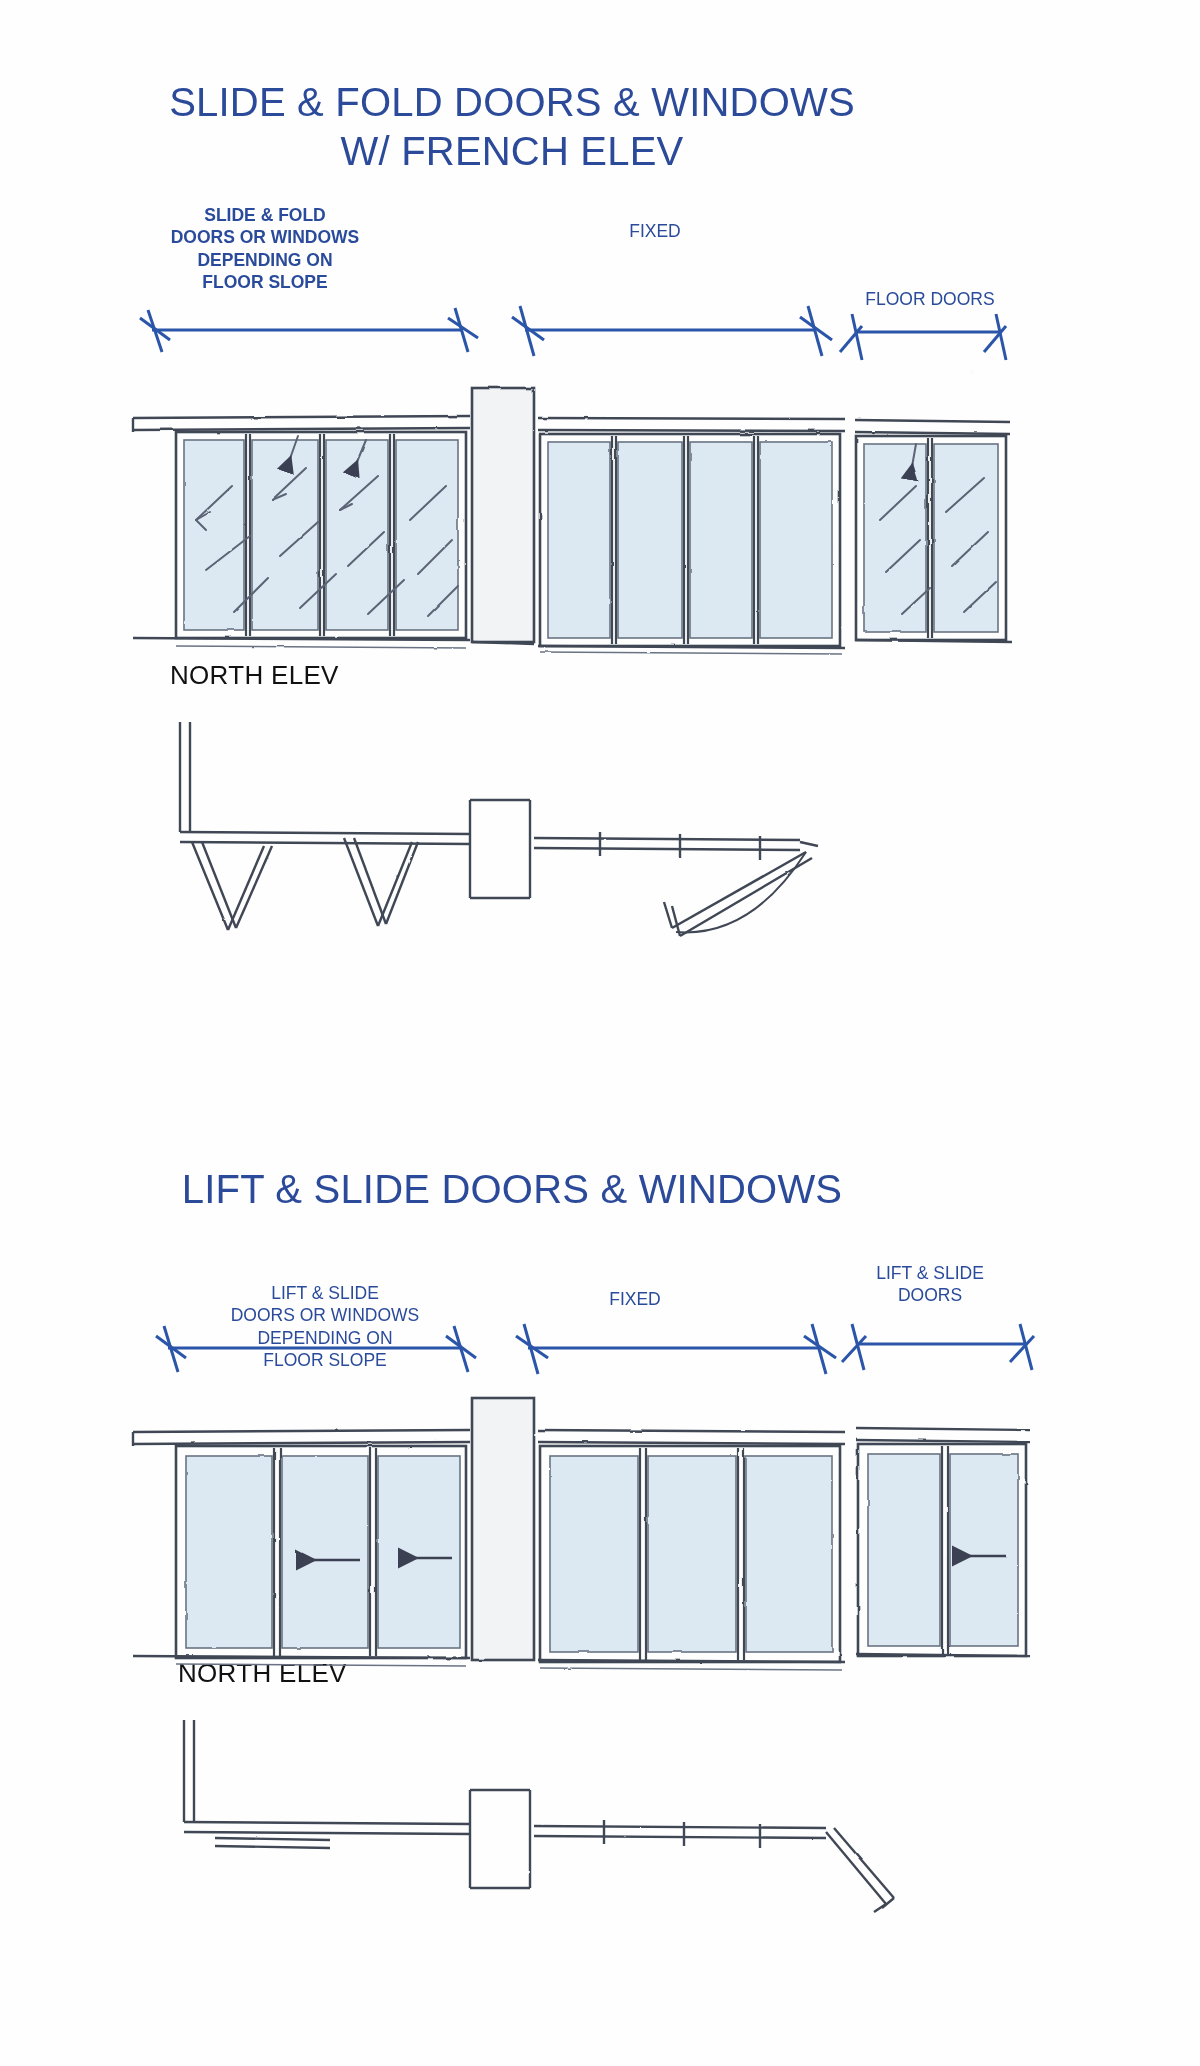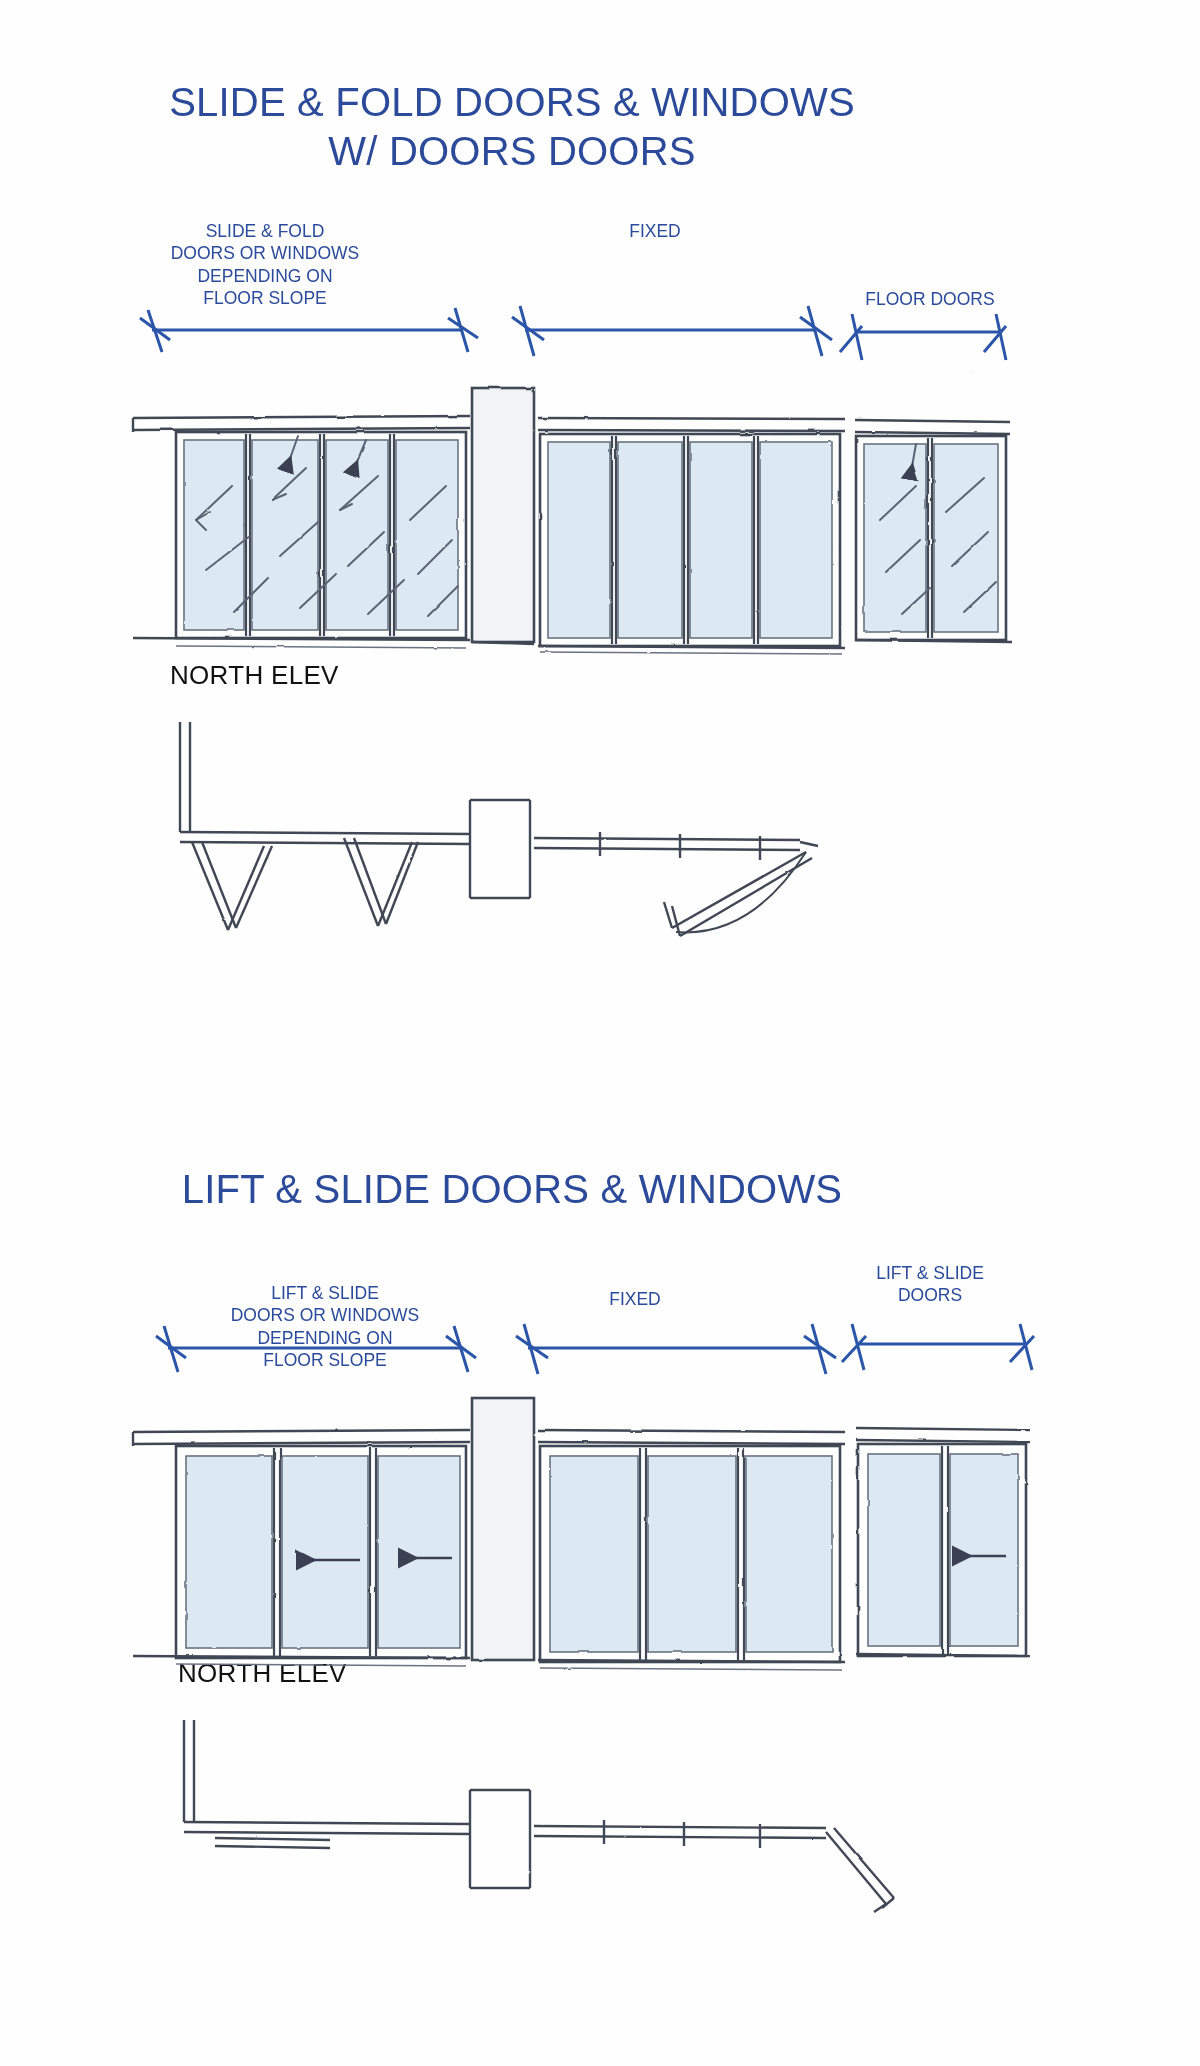--- a/index.html
+++ b/index.html
@@ -43,24 +43,24 @@
   }
 </style>
 </head>
 <body>
 
 <div class="sheet">
   <div class="paper"></div>
 
   <div class="main-title" style="top:78px;">
     <span>SLIDE &amp; FOLD DOORS &amp; WINDOWS</span>
-    <span class="l2">W/ DOORS DOORS</span>
+    <span class="l2">W/ FRENCH ELEV</span>
   </div>
 
-  <div class="dim-label" style="left:140px;top:220px;width:250px;">SLIDE &amp; FOLD
+  <div class="dim-label" style="left:140px;top:204px;width:250px;font-weight:bold;">SLIDE &amp; FOLD
 DOORS OR WINDOWS
 DEPENDING ON
 FLOOR SLOPE</div>
 
   <div class="dim-label" style="left:590px;top:220px;width:130px;">FIXED</div>
 
   <div class="dim-label" style="left:820px;top:288px;width:220px;">FLOOR DOORS</div>
 
   <div class="elev-label" style="left:170px;top:660px;">NORTH ELEV</div>
 

